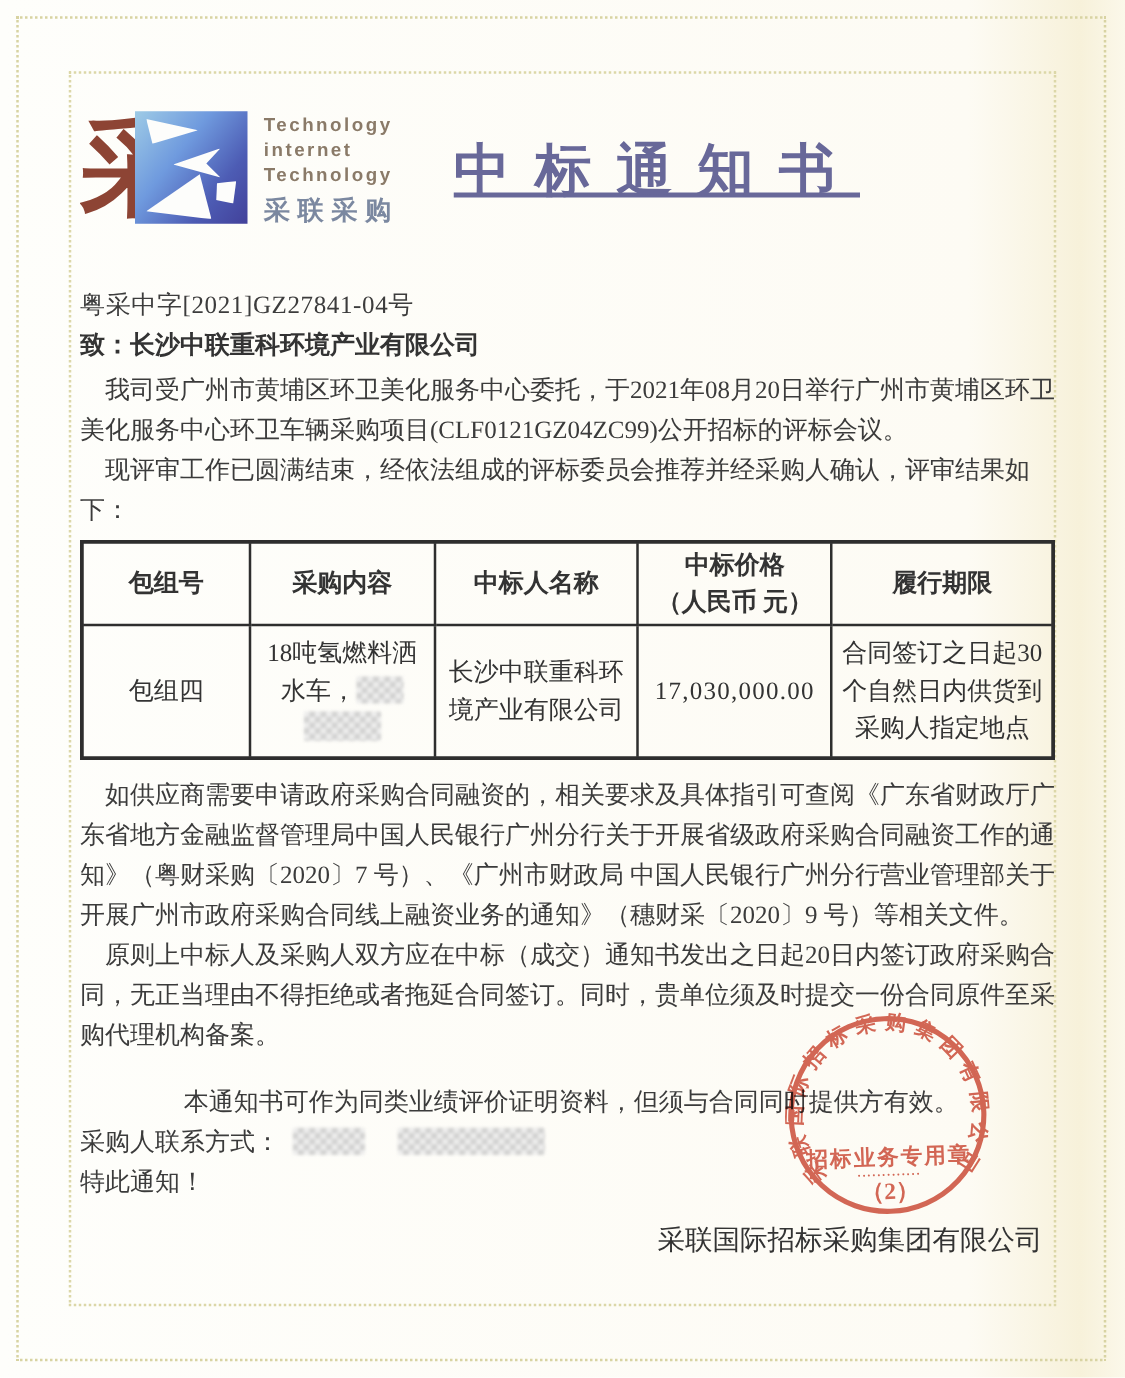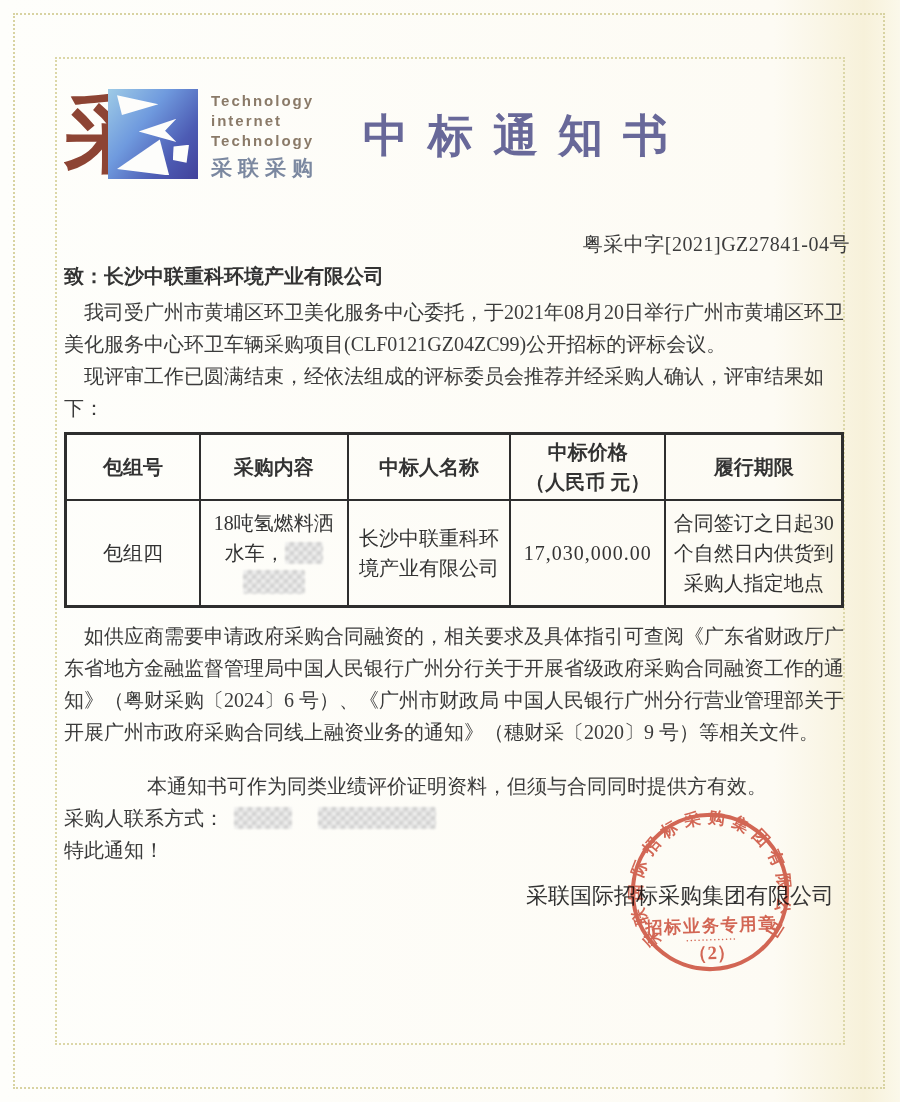--- a/index.html
+++ b/index.html
@@ -28,23 +28,23 @@
   .ls1{left:10%;top:7%;width:46%;height:22%;clip-path:polygon(0 0,100% 45%,12% 100%);}
   .ls2{left:34%;top:33%;width:42%;height:26%;clip-path:polygon(100% 0,0 55%,100% 100%,70% 52%);}
   .ls3{left:10%;top:56%;width:58%;height:40%;clip-path:polygon(82% 0,100% 100%,0 82%);}
   .ls4{left:72%;top:62%;width:18%;height:20%;clip-path:polygon(5% 10%,100% 0,85% 100%,0 85%);}
   .logo-text{margin-left:13px;padding-top:5px;flex:none;}
   .en-line{font-family:"Liberation Sans","DejaVu Sans",sans-serif;font-weight:bold;
     font-size:15px;line-height:20px;color:#8a7a68;letter-spacing:2px;}
   .logo-cn{margin-top:5px;font-size:21px;line-height:24px;color:#7b88a0;
     letter-spacing:6px;font-weight:bold;}
   .doc-title{margin-left:44px;margin-top:24px;font-size:45px;line-height:52px;
-    color:#686899;letter-spacing:20px;font-weight:bold;white-space:nowrap;}
+    color:#686899;letter-spacing:20px;font-weight:bold;white-space:nowrap;text-decoration:underline;}
 
-  .doc-number{margin-top:40px;text-align:right;letter-spacing:0.5px;color:#3c3c3c;}
+  .doc-number{margin-top:40px;letter-spacing:0.5px;color:#3c3c3c;}
 
   .recipient{font-weight:bold;color:#333;}
   p{margin:0;}
   .indent1{text-indent:1em;}
   .p-top{margin-top:4px;}
 
   
   table.results{width:780px;margin-top:8px;border-collapse:collapse;
     border:3px solid #2e2e2e;table-layout:fixed;}
   table.results th,table.results td{border:2px solid #2e2e2e;text-align:center;
@@ -135,21 +135,22 @@
         <td>
           <span>18吨氢燃料洒水车，</span><span class="mosaic m-a"></span> <span class="mosaic m-b"></span>
         </td>
         <td>长沙中联重科环境产业有限公司</td>
         <td class="price-cell">17,030,000.00</td>
         <td>合同签订之日起30个自然日内供货到采购人指定地点</td>
       </tr>
     </tbody>
       </table>
 
-    <p class="indent1" style="margin-top:12px;">如供应商需要申请政府采购合同融资的，相关要求及具体指引可查阅《广东省财政厅广东省地方金融监督管理局中国人民银行广州分行关于开展省级政府采购合同融资工作的通知》（粤财采购〔2024〕6 号）、《广州市财政局 中国人民银行广州分行营业管理部关于开展广州市政府采购合同线上融资业务的通知》（穗财采〔2020〕9 号）等相关文件。</p>
+    <p class="indent1" style="margin-top:12px;">如供应商需要申请政府采购合同融资的，相关要求及具体指引可查阅《广东省财政厅广东省地方金融监督管理局中国人民银行广州分行关于开展省级政府采购合同融资工作的通知》（粤财采购〔2020〕7 号）、《广州市财政局 中国人民银行广州分行营业管理部关于开展广州市政府采购合同线上融资业务的通知》（穗财采〔2020〕9 号）等相关文件。</p>
+    <p class="indent1">原则上中标人及采购人双方应在中标（成交）通知书发出之日起20日内签订政府采购合同，无正当理由不得拒绝或者拖延合同签订。同时，贵单位须及时提交一份合同原件至采购代理机构备案。</p>
 
     <p class="gap-block">本通知书可作为同类业绩评价证明资料，但须与合同同时提供方有效。</p>
     <div>
       <span>采购人联系方式：</span><span class="mosaic m-c"></span><span class="mosaic m-d"></span>
     </div>
     <p class="notice-line">特此通知！</p>
 
     <div class="signature">
       <div>采联国际招标采购集团有限公司</div>
     </div>

